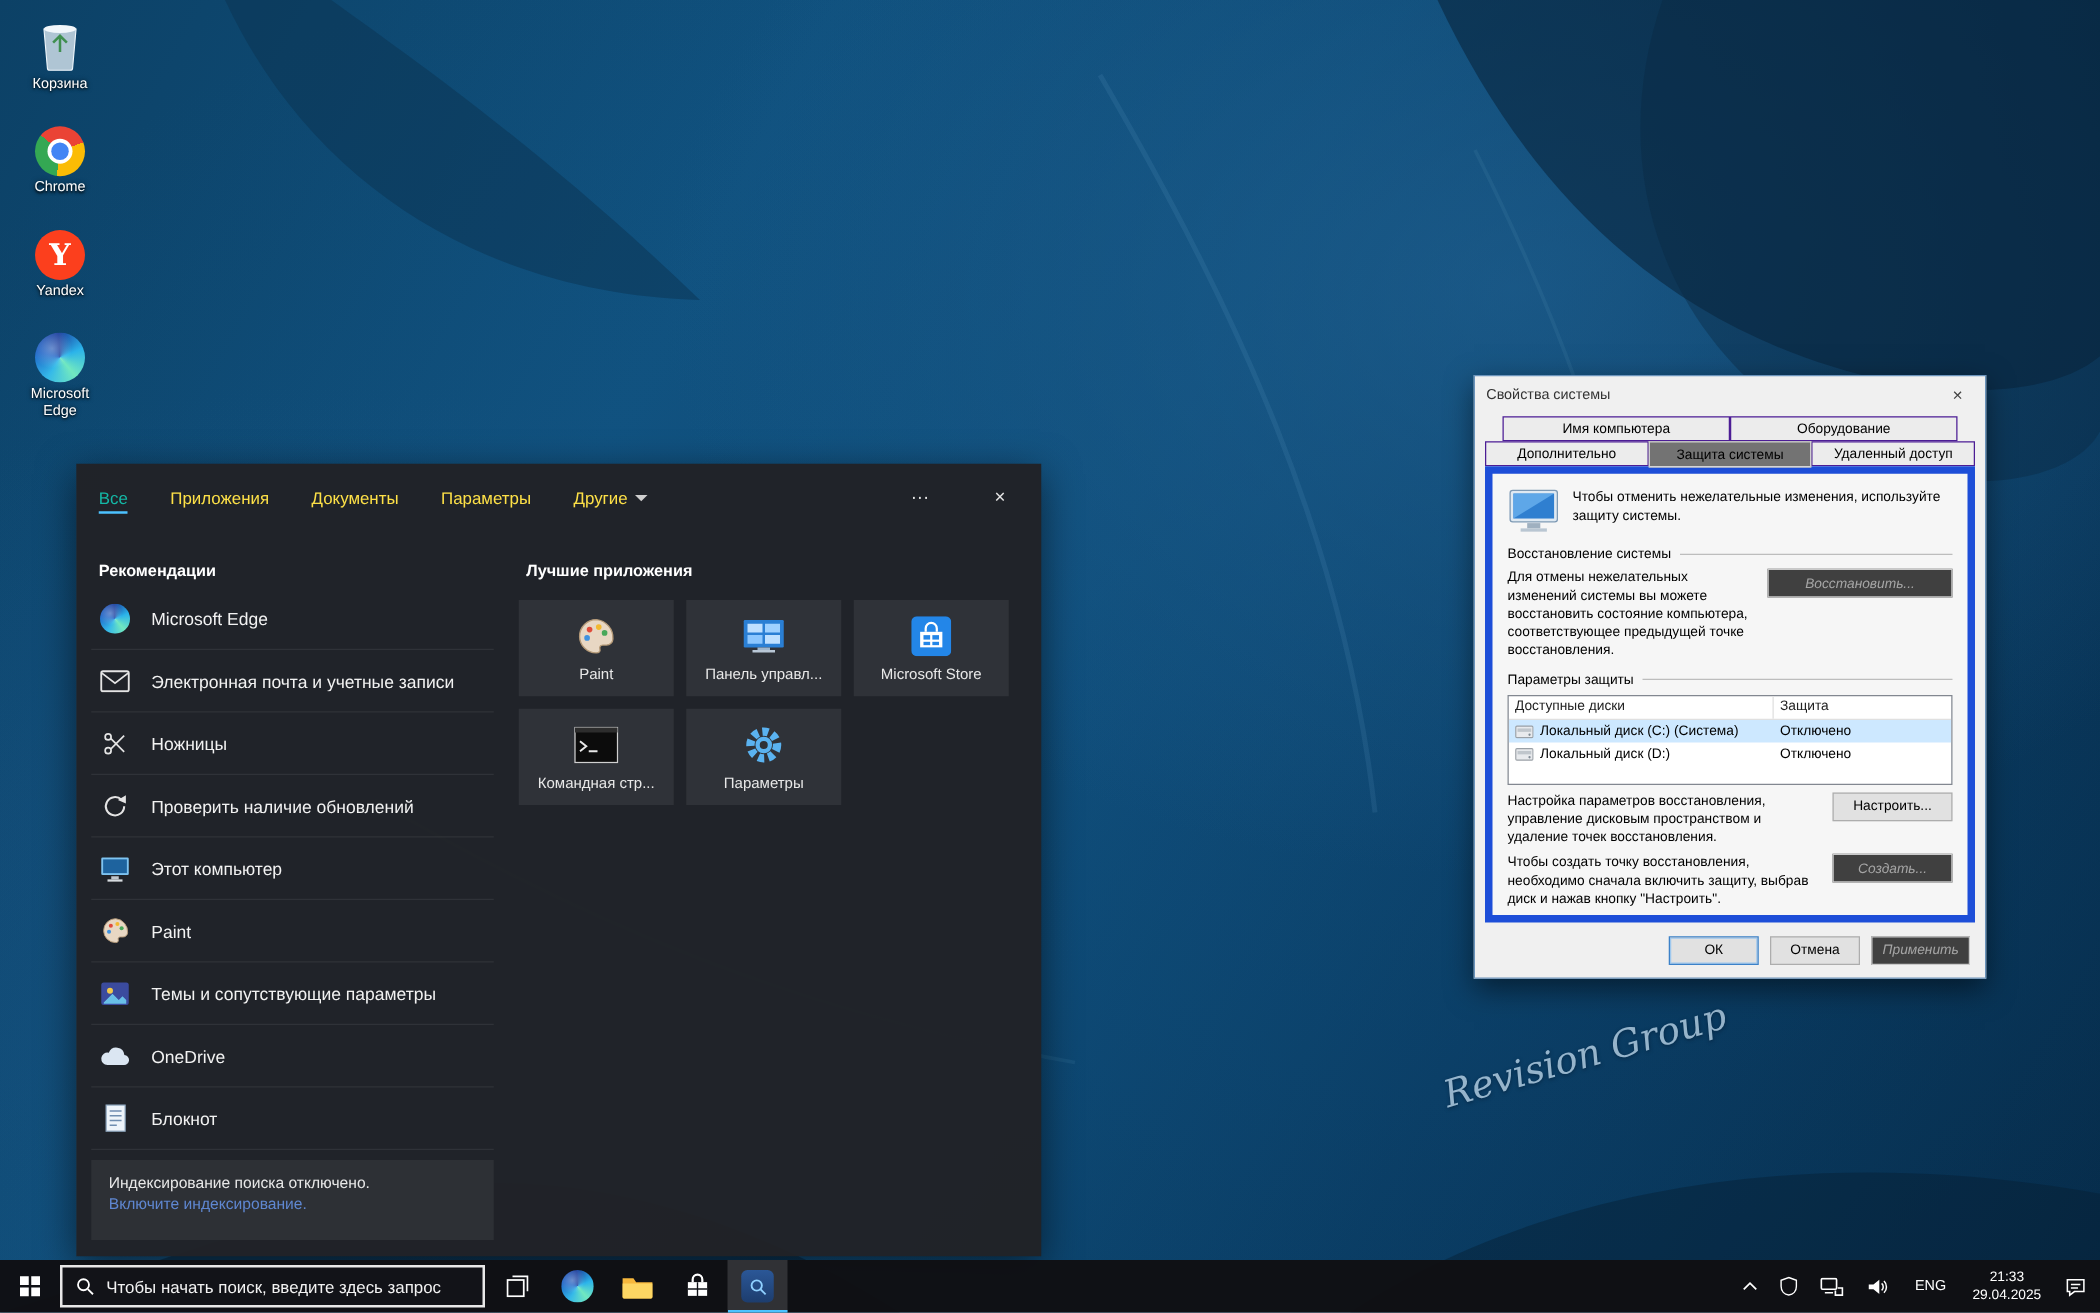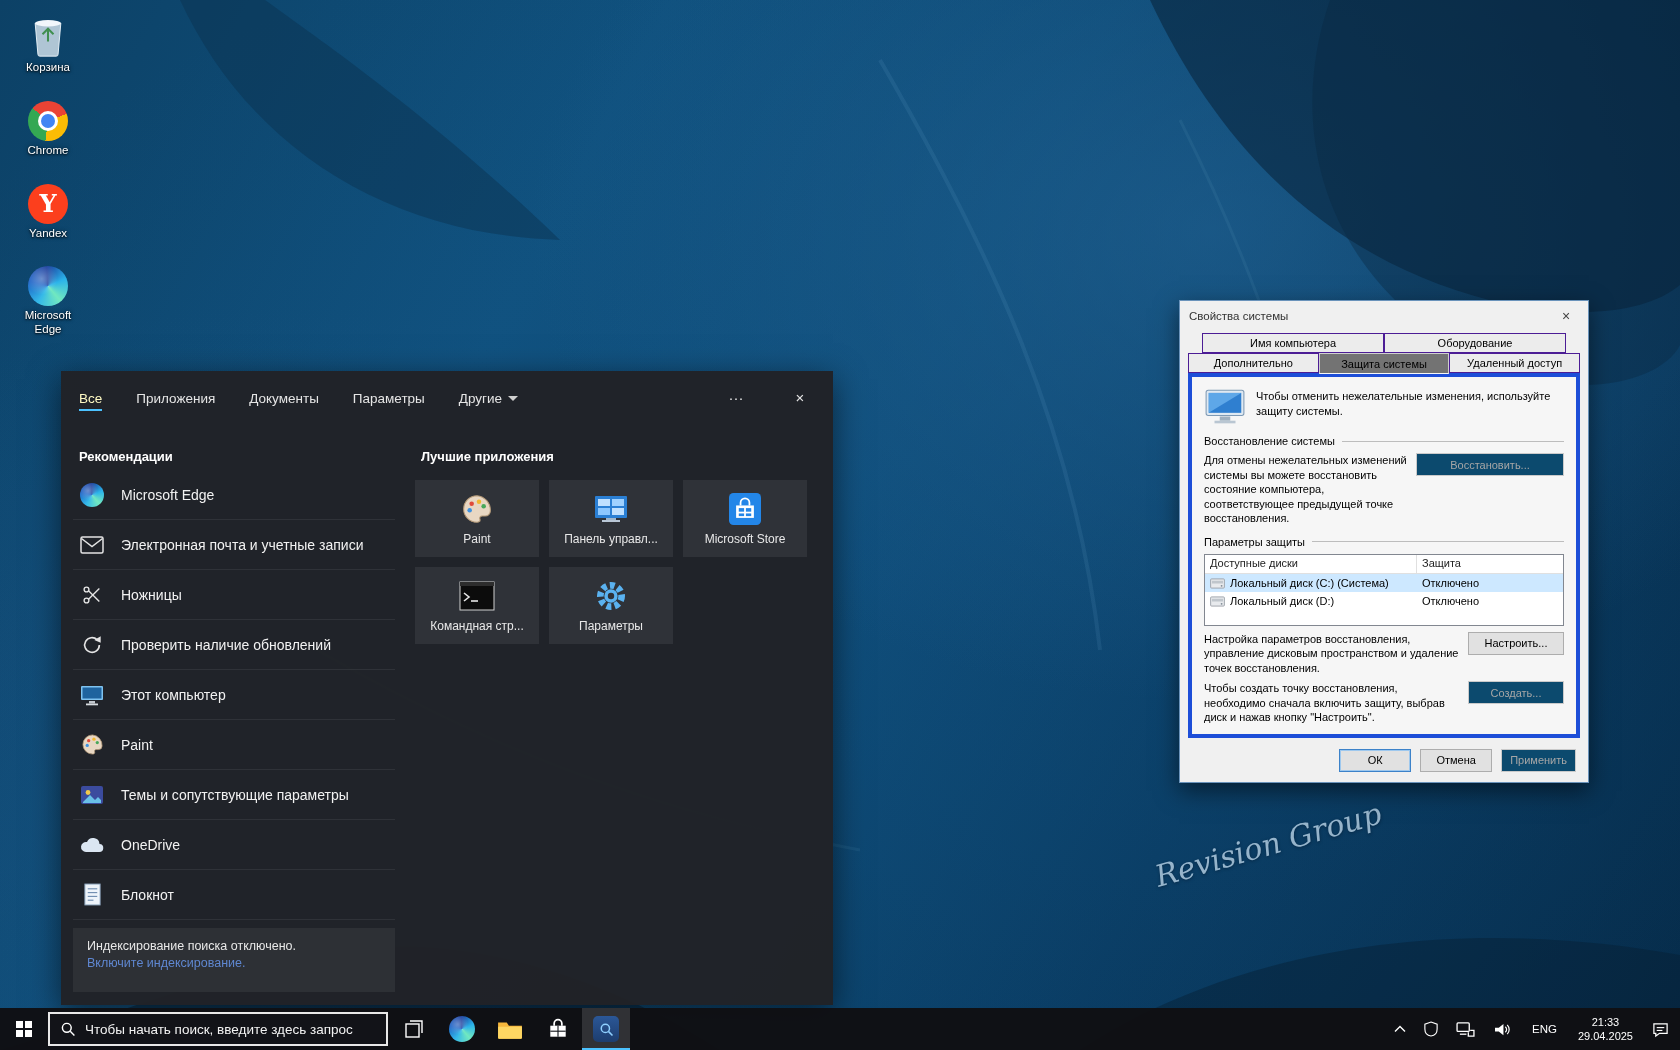--- a/index.html
+++ b/index.html
@@ -44,22 +44,22 @@
   .sz40 { width:40px; height:40px; }
   .sz26 { width:26px; height:26px; }
   .sz24 { width:24px; height:24px; }
 
   
   .flyout { position:absolute; left:61px; top:371px; width:772px; height:634px;
     background:rgba(33,34,38,.97); color:#f0f0f0; z-index:4;
     box-shadow:0 8px 30px rgba(0,0,0,.55); }
   .fly-header { position:absolute; left:0; top:0; right:0; height:52px;
     display:flex; align-items:center; padding:0 16px; gap:30px; }
-  .fly-tab { font-size:13.5px; color:#e5e5e5; padding:15px 2px 13px; position:relative; }
-  .fly-tab.active { color:#fef9c3; }
+  .fly-tab { font-size:13.5px; color:#fde047; padding:15px 2px 13px; position:relative; }
+  .fly-tab.active { color:#14b8a6; }
   .fly-tab.active::after { content:""; position:absolute; left:2px; right:2px; bottom:8px;
     height:2px; background:#4cc2ff; }
   .chev-down { display:inline-block; width:0; height:0; border-left:5px solid transparent;
     border-right:5px solid transparent; border-top:5px solid #cfcfcf; margin-left:6px;
     vertical-align:middle; }
   .fly-header .spacer { margin-left:auto; }
   .fly-iconbtn { color:#e6e6e6; font-size:15px; width:34px; height:34px;
     display:flex; align-items:center; justify-content:center; }
 
   .col-left { position:absolute; left:12px; top:78px; width:322px; }
@@ -114,34 +114,34 @@
   .dlg-title { font-size:11.5px; color:#333; }
   .dlg-close { margin-left:auto; width:44px; height:29px; display:flex; align-items:center;
     justify-content:center; font-size:14px; color:#444; }
   .dlg-tabs { padding:3px 8px 0; flex:none; }
   .tab-row { display:flex; }
   .tab-row1 { padding:0 14px; }
   .dtab { flex:1; text-align:center; font-size:11px; padding:3px 2px;
     border:1px solid #4c1d95; background:#ececec; white-space:nowrap; overflow:hidden; }
   .tab-row2 .dtab.active { background:#737373; border-color:#cfcfcf; border-bottom:1px solid #f6f6f6;
     margin-bottom:-1px; position:relative; z-index:2; padding-top:4px; }
-  .pane { margin:0 8px; border:4px solid #1d4ed8; background:#f6f6f6; flex:1;
+  .pane { margin:0 8px; border:6px solid #1d4ed8; background:#f6f6f6; flex:1;
     padding:10px 12px 6px; overflow:hidden; }
   .intro { display:flex; gap:10px; align-items:flex-start; }
   .intro p { font-size:11px; line-height:1.35; width:300px; padding-top:2px; }
   .group { display:flex; align-items:center; gap:7px; margin-top:10px; }
   .group span { white-space:nowrap; font-size:11px; }
   .group i { flex:1; border-top:1px solid #bdbdbd; height:0; }
   .row-flex { display:flex; margin-top:6px; align-items:flex-start; }
   .row-flex p { font-size:11px; line-height:1.32; flex:1; padding-right:8px; }
   .btn { min-width:72px; height:23px; font-size:11px; background:#e1e1e1;
     border:1px solid #adadad; color:#000; padding:0 8px; }
   .btn.wide { min-width:148px; }
   .btn.mid { min-width:96px; }
-  .btn.disabled { background:#0c4a6e; border-color:#cacaca; color:#a6a6a6; cursor:default; }
+  .btn.disabled { background:#404040; border-color:#cacaca; color:#a6a6a6; cursor:default;font-style:italic; }
   .btn.focused { border-color:#3c82c9; box-shadow:inset 0 0 0 1px #9ec8ee; }
   .listview { border:1px solid #828790; background:#fff; height:72px; margin-top:6px;
     font-size:11px; overflow:hidden; }
   .lv-header { display:flex; height:19px; border-bottom:1px solid #e0e0e0; color:#222; }
   .lv-c1 { width:212px; padding:2px 5px; border-right:1px solid #e0e0e0; }
   .lv-c2 { flex:1; padding:2px 5px; }
   .lv-row { display:flex; height:18px; align-items:center; }
   .lv-row.selected { background:#cde8ff; }
   .lv-row .lv-c1 { display:flex; align-items:flex-end; gap:5px; border-right:none; padding:0 5px; }
   .lv-row .lv-c2 { padding:0 5px; }

